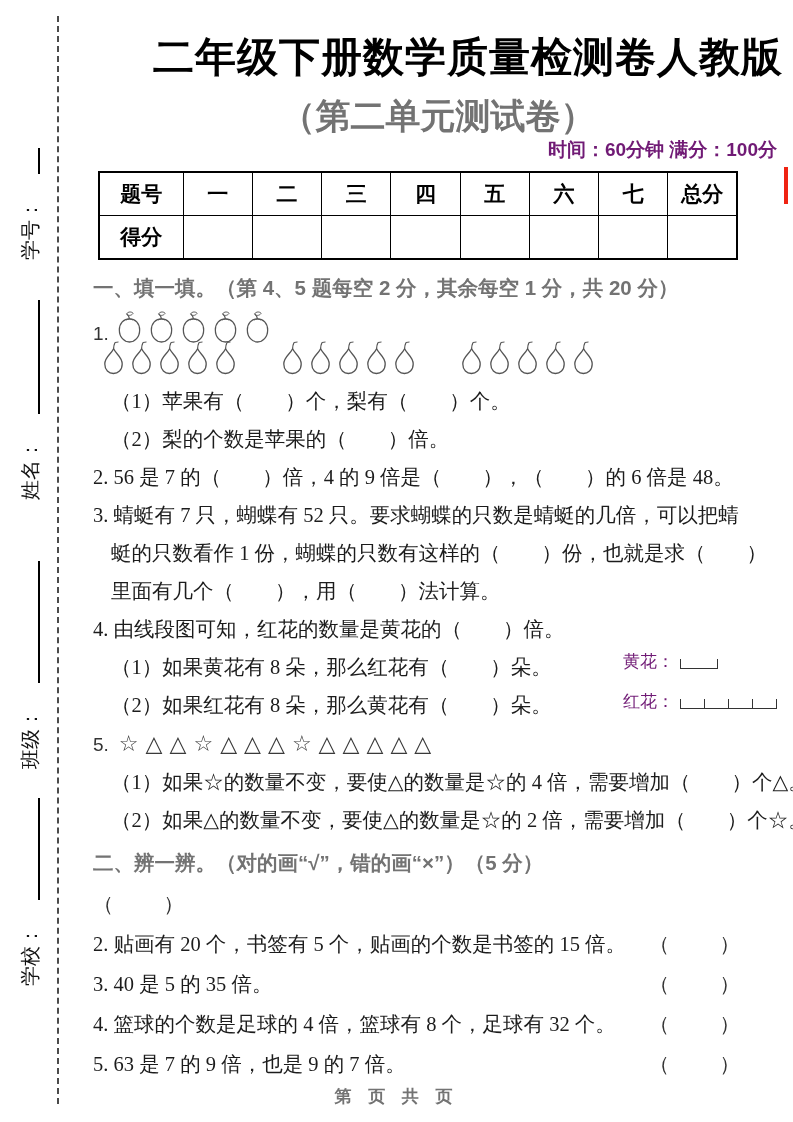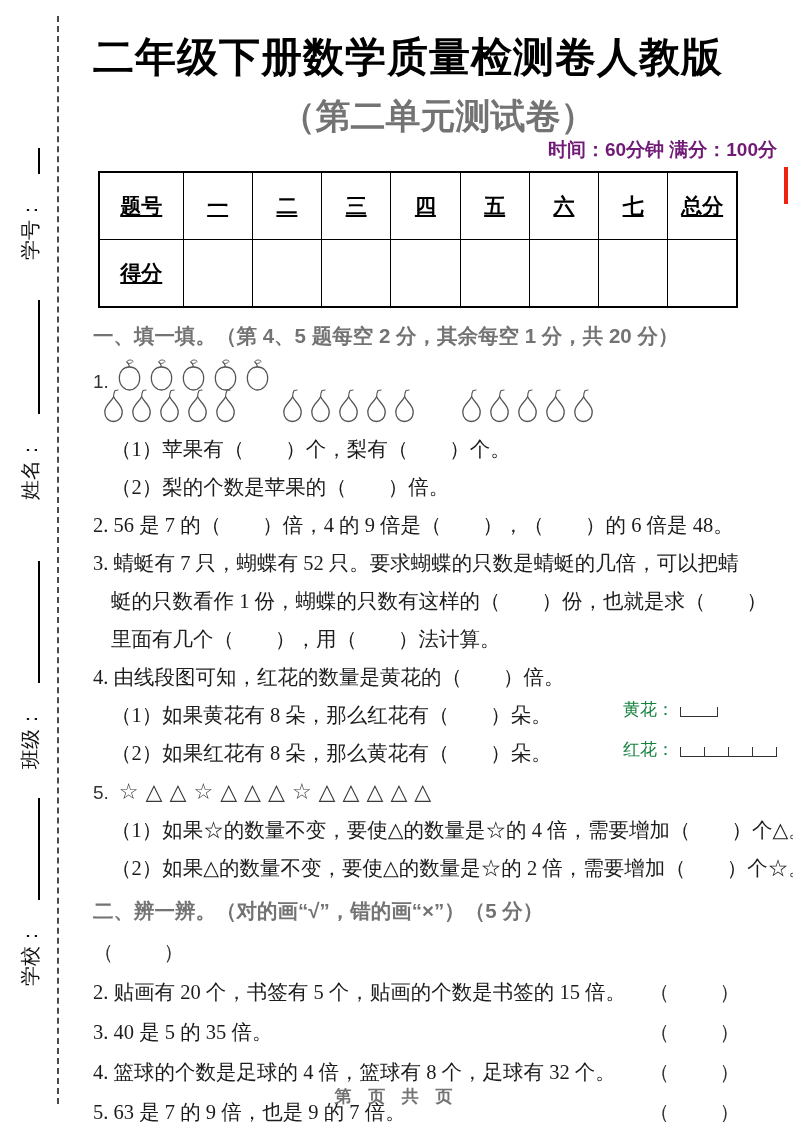--- a/index.html
+++ b/index.html
@@ -12,46 +12,46 @@
           font-family:"Liberation Sans","DejaVu Sans",sans-serif;font-size:20px;color:#111;}
   .mgroup .mlabel{white-space:nowrap;}
   .mgroup .mline{flex:1;margin-left:26px;border-bottom:2px solid #000;height:1px;align-self:flex-end;margin-bottom:3px;}
   .g1{width:112px;left:-26px;top:191px;}
   .g2{width:200px;left:-70px;top:387px;}
   .g3{width:208px;left:-74px;top:652px;}
   .g4{width:188px;left:-64px;top:879px;}
   
   .main{position:absolute;left:93px;top:34px;width:690px;}
   .title{font-family:"Liberation Sans","DejaVu Sans",sans-serif;font-weight:900;font-size:41px;
-         line-height:1.15;text-align:left;color:#000;letter-spacing:1px;white-space:nowrap;}
+         line-height:1.15;text-align:right;color:#000;letter-spacing:1px;white-space:nowrap;}
   .subtitle{font-family:"Liberation Sans","DejaVu Sans",sans-serif;font-weight:900;font-size:35px;
             line-height:1.2;text-align:center;color:#737373;margin-top:14px;}
   .info{font-family:"Liberation Sans","DejaVu Sans",sans-serif;font-size:19px;font-weight:700;
         text-align:right;padding-right:6px;color:#701a75;}
   table.score-table{border-collapse:collapse;margin:8px 0 0 5px;width:640px;table-layout:fixed;
         font-family:"Liberation Sans","DejaVu Sans",sans-serif;border:2px solid #000;}
   table.score-table td{border:1.4px solid #000;height:42px;text-align:center;vertical-align:middle;
-        font-size:21px;font-weight:700;color:#000;padding:12px;text-decoration:underline;}
+        font-size:21px;font-weight:700;color:#000;padding:0;}
   col.c0{width:84px;}
   .sec-head{font-family:"Liberation Sans","DejaVu Sans",sans-serif;font-weight:700;font-size:20.5px;
         color:#737373;line-height:28px;margin-top:14px;white-space:nowrap;}
   .tline{font-size:20.5px;line-height:29px;margin-bottom:9px;white-space:nowrap;}
   .indent{padding-left:18px;}
   .qnum{font-family:"Liberation Sans","DejaVu Sans",sans-serif;font-size:19px;color:#333;}
   
   .fruit-row{display:flex;align-items:flex-end;margin-top:8px;}
   .fruit-row .fruits{display:inline-flex;gap:3px;margin-left:6px;}
   .pear-rows{display:flex;gap:42px;margin:-4px 0 0 8px;}
   .fruit-group{display:inline-flex;gap:3px;}
   .apple-svg{width:29px;height:35px;}
   .pear-svg{width:25px;height:34px;}
   
   .q4{position:relative;}
   .diagram{position:absolute;right:6px;top:36px;font-size:17px;
-           font-family:"Liberation Serif","DejaVu Serif",serif;color:#15803d;}
+           font-family:"Liberation Serif","DejaVu Serif",serif;color:#701a75;}
   .drow{display:flex;align-items:flex-end;height:20px;margin-bottom:20px;}
   .dlabel{margin-right:6px;line-height:18px;white-space:nowrap;}
   .seg-line{display:inline-flex;align-items:flex-end;margin-bottom:2px;}
   .seg-unit{display:inline-block;height:9px;border-left:1.6px solid #333;border-bottom:1.6px solid #333;}
   .seg-line .seg-unit:last-child{border-right:1.6px solid #333;}
   .seg-yellow .seg-unit{width:36px;}
   .seg-red .seg-unit{width:23px;}
   
   .symline{letter-spacing:7px;color:#3a3a3a;font-size:22px;}
   .symline .qnum{letter-spacing:0;margin-right:10px;}

